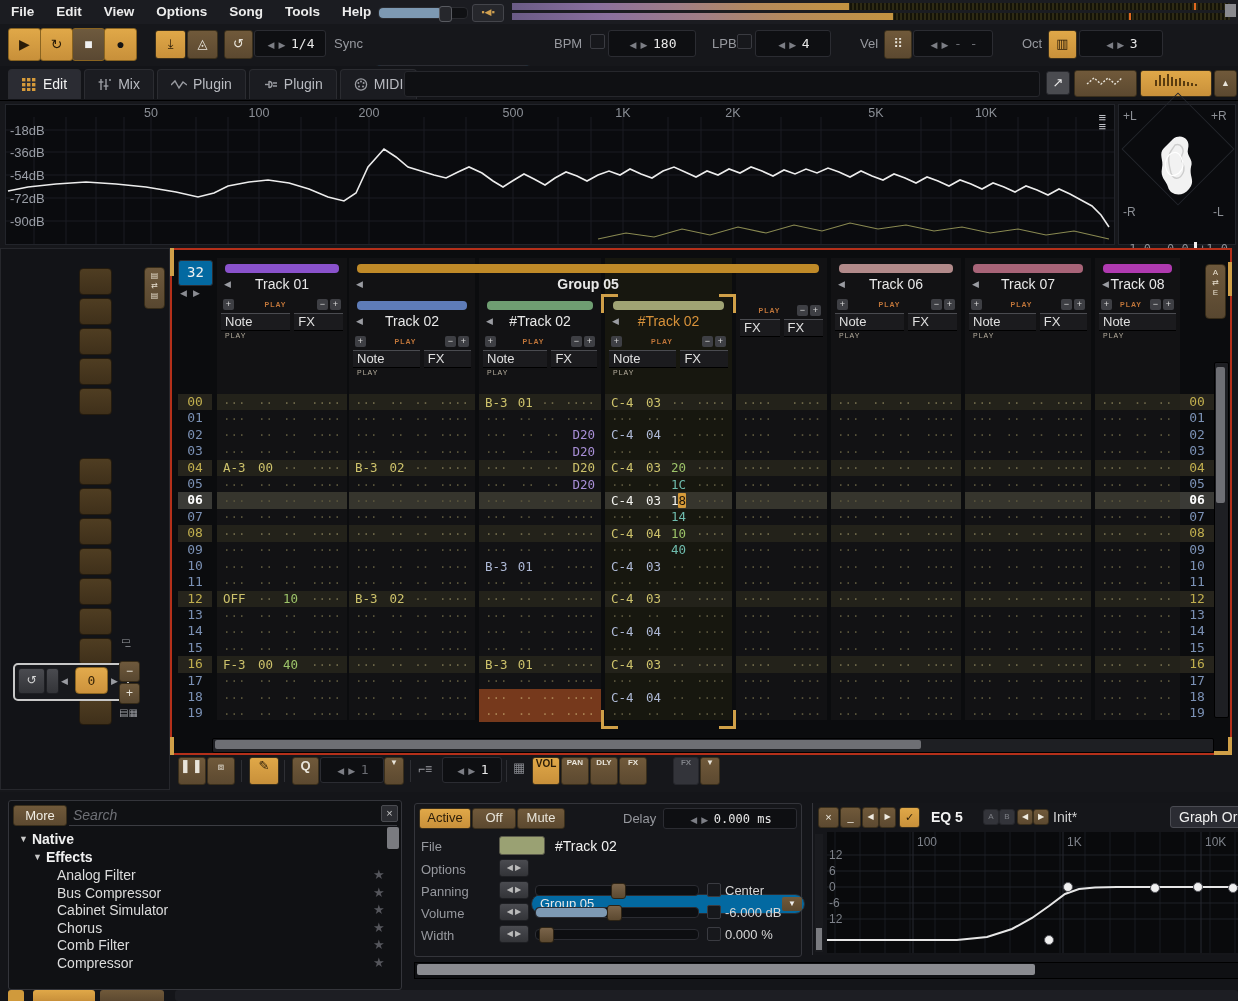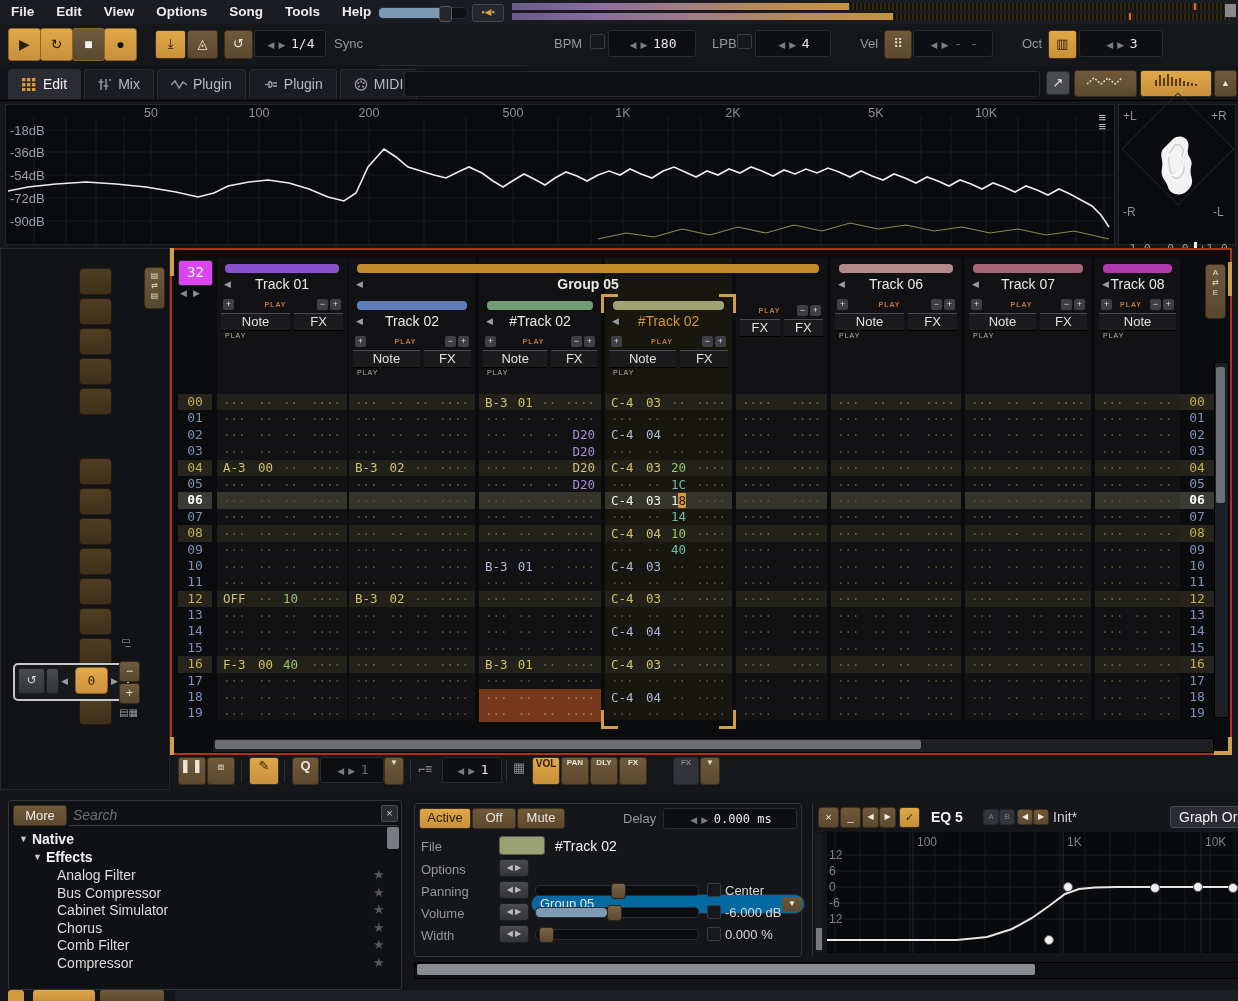--- a/index.html
+++ b/index.html
@@ -49,33 +49,33 @@
   .slot{position:absolute;left:78px;width:31px;height:25px;background:linear-gradient(#4f3d22,#3f301a);border:1px solid #241b0e;border-radius:4px;}
   .slot.cur{background:linear-gradient(#e2aa4c,#cc923c);border-color:#8a6420;color:#3a2608;font-family:"DejaVu Sans Mono",monospace;text-align:center;line-height:25px;font-size:13px;}
   .seqctl{position:absolute;left:12px;top:414px;width:112px;height:34px;border:2px solid #c8c8c8;border-radius:5px;background:#17181c;}
   .seqbtn{position:absolute;background:linear-gradient(#4a4b50,#333438);border:1px solid #1e1f23;border-radius:3px;color:#d8d8d8;text-align:center;}
   .pm{position:absolute;left:118px;width:19px;height:19px;background:linear-gradient(#6e593c,#584730);border:1px solid #362b18;border-radius:3px;color:#e8e4da;font-size:12px;text-align:center;line-height:18px;}
   .seqicon{position:absolute;color:#9a9ca2;font-size:10px;}
   .sidetoggle{position:absolute;background:linear-gradient(#6e593c,#584730);border:1px solid #362b18;border-radius:4px;color:#e8e0d0;font-size:8px;text-align:center;line-height:10px;padding-top:3px;}
   
   .editor{left:170px;top:248px;width:1062px;height:507px;background:#0b0c0e;border:2px solid #b5301a;box-sizing:border-box;}
   .gold{position:absolute;background:#d0a048;}
-  .lenbox{position:absolute;left:6px;top:10px;width:33px;height:24px;background:#d946ef;border:1px solid #2b2c32;border-radius:3px;color:#f0f0f0;font-family:"DejaVu Sans Mono",monospace;font-size:14px;text-align:center;line-height:23px;}
+  .lenbox{position:absolute;left:6px;top:10px;width:33px;height:24px;background:#0369a1;border:1px solid #2b2c32;border-radius:3px;color:#f0f0f0;font-family:"DejaVu Sans Mono",monospace;font-size:14px;text-align:center;line-height:23px;}
   .lenarrows{position:absolute;left:8px;top:38px;color:#8a8c92;font-size:9px;letter-spacing:6px;}
   .tcol{position:absolute;top:8px;height:462px;background:#121214;}
   .tcol.selected-col{background:#17170f;}
   .colorbar{position:absolute;left:8px;right:8px;height:9px;border-radius:4px;}
   .tname{position:absolute;left:0;right:0;text-align:center;font-size:14px;color:#e8e8e8;white-space:nowrap;overflow:hidden;}
   .tname .caret{position:absolute;left:7px;color:#9a9ca2;font-size:9px;top:3px;}
   .tname.sel{color:#d8923a;}
   .hbtn{display:inline-block;width:11px;height:11px;background:#3e3f44;border-radius:2px;color:#d8d8d8;font-size:9px;line-height:11px;text-align:center;vertical-align:middle;}
   .playlbl{color:#c1763a;font-size:7px;font-weight:bold;letter-spacing:1px;}
   .btnsrow{position:absolute;left:6px;right:6px;height:13px;display:flex;align-items:center;}
   .colbox{background:#1b1b1e;border-top:1px solid #4a4b50;border-bottom:1px solid #000;color:#e0e0e0;font-size:13px;padding:0 4px;height:16px;line-height:16px;}
-  .colsrow{position:absolute;left:4px;right:4px;display:flex;gap:4px;text-align:center;}
+  .colsrow{position:absolute;left:4px;right:4px;display:flex;gap:4px;}
   .subplay{position:absolute;left:8px;font-size:7px;color:#b8b0a0;letter-spacing:1px;}
   .grouphdr{position:absolute;top:8px;z-index:3;}
   .trows{position:absolute;left:0;right:0;top:136px;}
   .trow{height:16.4px;display:flex;align-items:center;gap:7px;padding:0 6px;font-family:"DejaVu Sans Mono",monospace;font-size:12.5px;box-sizing:border-box;}
   .trow.beat{background:#23221a;}
   .trow.cur{background:#36352d;}
   .trow.selrange{background:#76391c;}
   .s{white-space:pre;color:#57523a;}
   .beat .s{color:#6b6547;}
   .selrange .s{color:#a87f50;}

